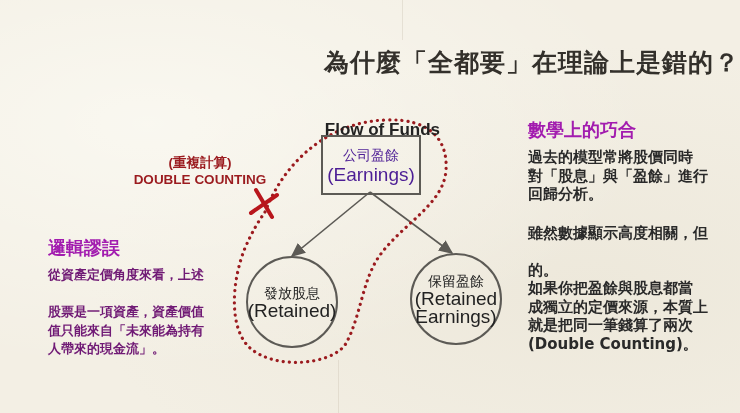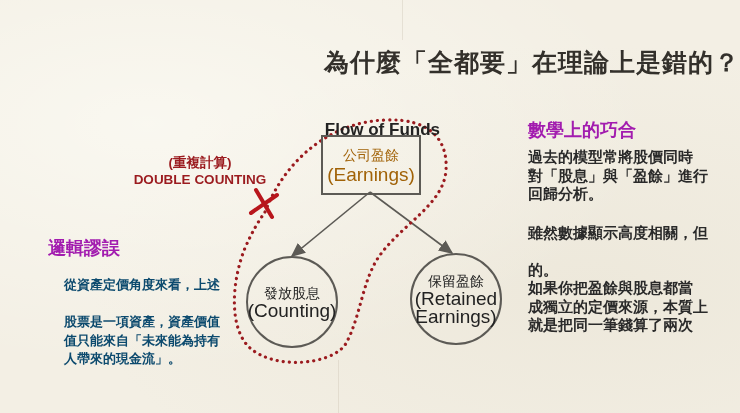--- a/index.html
+++ b/index.html
@@ -23,40 +23,40 @@
   }
   .dc-label {
     position: absolute; left: 120px; top: 154px; width: 160px; text-align: center;
     font-family: "Liberation Sans", sans-serif; font-weight: bold; font-size: 13.5px;
     color: #9b1b1f; line-height: 17px;
   }
   .box {
     position: absolute; left: 321px; top: 135px; width: 96px; height: 56px;
     border: 2px solid #5c5a55; background: transparent;
     display: flex; flex-direction: column; align-items: center; justify-content: center;
-    font-size: 14px; line-height: 19px; color: #a16207;
+    font-size: 14px; line-height: 19px; color: #4c1d95;
   }
   .node {
     position: absolute; width: 88px; height: 88px; border-radius: 50%;
     border: 2px solid #5c5a55;
     display: flex; flex-direction: column; align-items: center; justify-content: center;
     font-size: 14px; line-height: 18px; color: #222; text-align: center;
   }
   .node.div { left: 246px; top: 256px; }
   .node.ret { left: 410px; top: 253px; }
   .en { font-family: "Liberation Sans", sans-serif; font-size: 19px; }
   svg.overlay { position: absolute; left: 0; top: 0; }
   .panel-left {
     position: absolute; left: 48px; top: 236px; width: 200px;
   }
   .panel-left h2, .panel-right h2 {
     margin: 0 0 6px 0; font-size: 18px; font-weight: bold; color: #a21caf;
   }
   .panel-left p {
-    margin: 16px; font-size: 13px; line-height: 18.5px; font-weight: bold; color: #0c4a6e;
+    margin: 0; font-size: 13px; line-height: 18.5px; font-weight: bold; color: #701a75;
   }
   .panel-right {
     position: absolute; left: 528px; top: 118px; width: 180px;
   }
   .panel-right p {
     margin: 0; font-size: 15px; line-height: 18.5px; font-weight: bold; color: #2a2a2a;
   }
   .panel-right p.gap { margin-top: 20px; }
 </style>
 </head>
@@ -92,21 +92,21 @@
   <div>DOUBLE COUNTING</div>
 </div>
 
 <div class="box">
   <div>公司盈餘</div>
   <div class="en">(Earnings)</div>
 </div>
 
 <div class="node div">
   <div>發放股息</div>
-  <div class="en">(Counting)</div>
+  <div class="en">(Retained)</div>
 </div>
 
 <div class="node ret">
   <div>保留盈餘</div>
   <div class="en">(Retained</div>
   <div class="en">Earnings)</div>
 </div>
 
 <div class="panel-left">
   <h2>邏輯謬誤</h2>
@@ -128,14 +128,15 @@
   </p>
   <p class="gap">
     <span>雖然數據顯示高度相關，但</span><br>
     <br>
     <span>的。</span>
   </p>
   <p>
     <span>如果你把盈餘與股息都當</span><br>
     <span>成獨立的定價來源，本質上</span><br>
     <span>就是把同一筆錢算了兩次</span><br>
+    <span> (Double Counting)。</span>
   </p>
 </div>
 
 </body></html>

